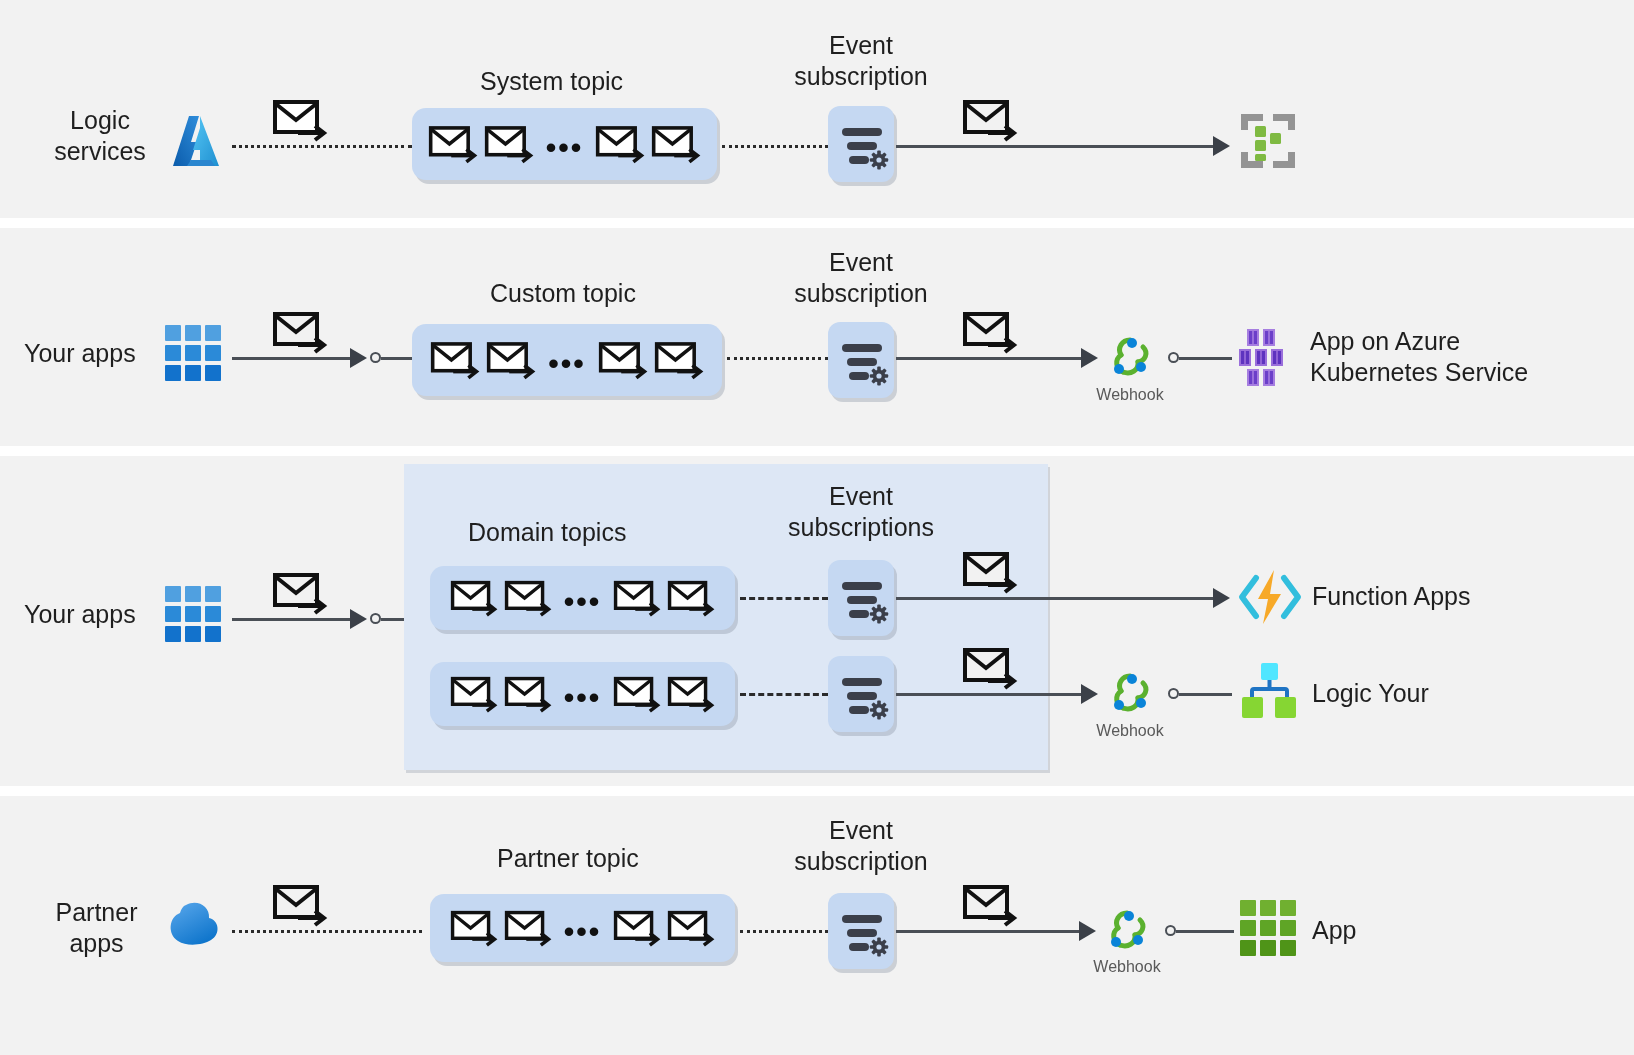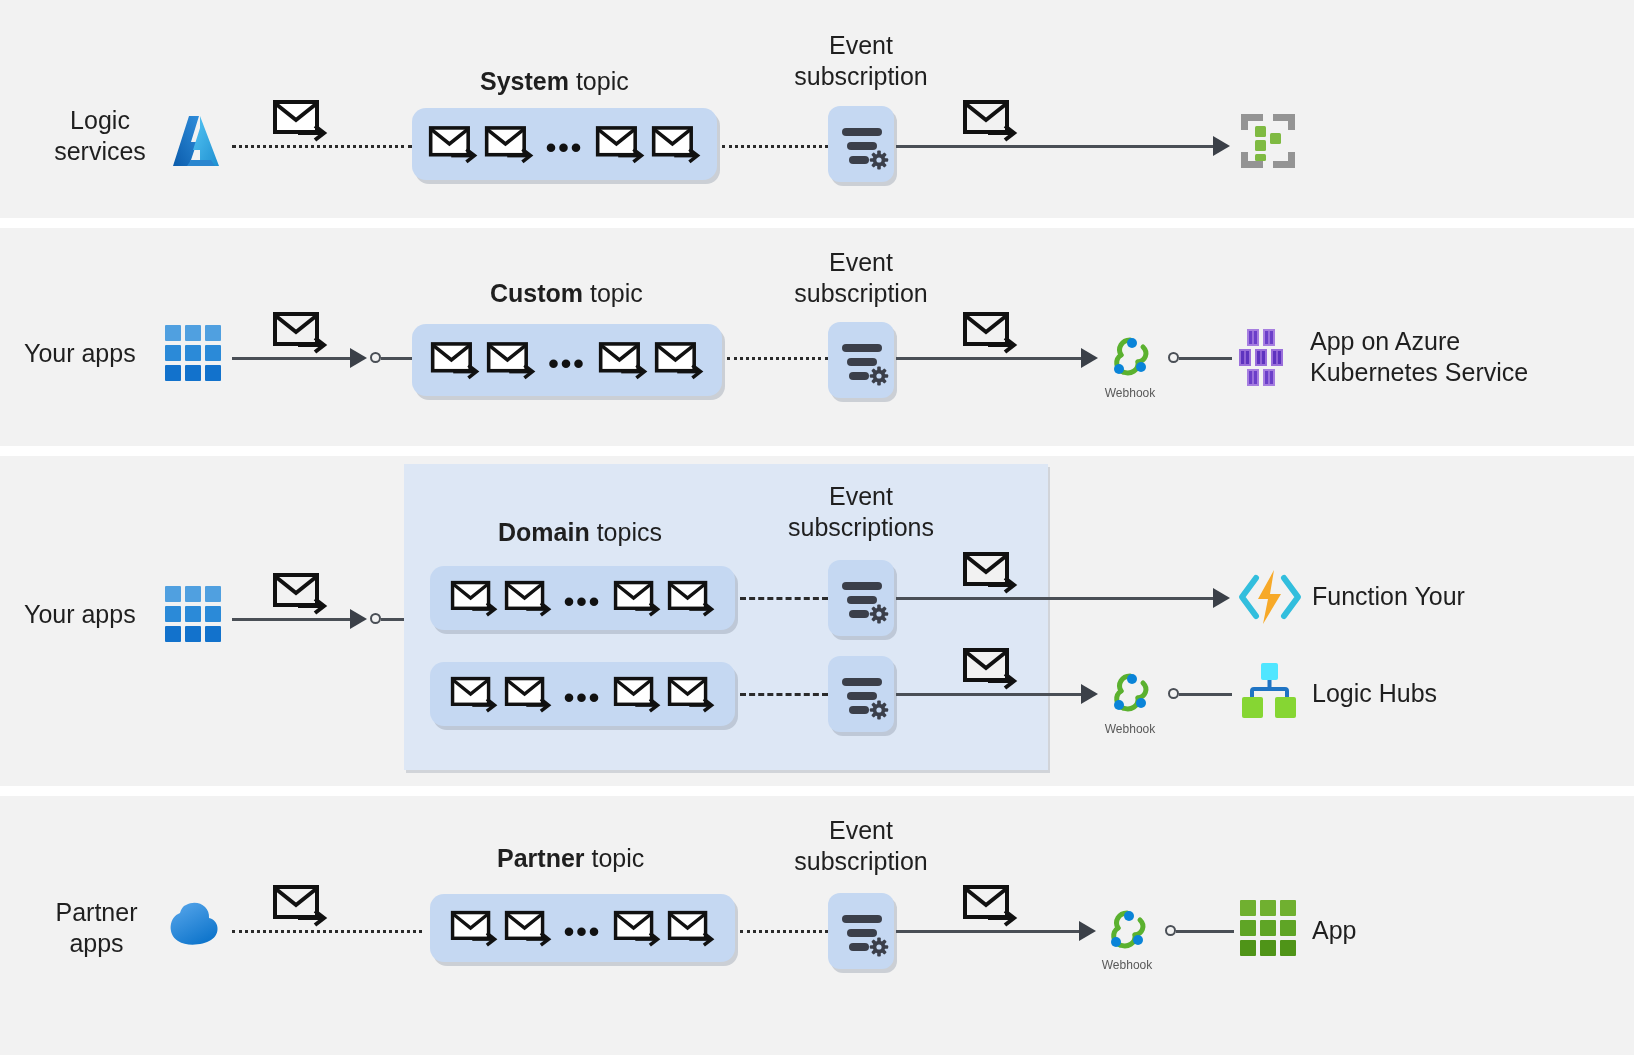--- a/index.html
+++ b/index.html
@@ -37,24 +37,24 @@
     font-weight:400;
   }
   .lbl.ctr{text-align:center;}
   .topic-title{
     position:absolute;
     font-size:25px;
     line-height:30px;
     color:#1f1f1f;
     white-space:nowrap;
   }
-  .topic-title b{font-weight:bold;}
+  .topic-title b{font-weight:normal;}
   .webhook-lbl{
     position:absolute;
-    font-size:12px;
+    font-size:16px;
     color:#595959;
     text-align:center;
     white-space:nowrap;
   }
 
   
   .dotline{
     position:absolute;height:0;
     border-top:3px dotted #2b2b2b;
   }
@@ -474,21 +474,21 @@
     <svg width="56" height="44" viewBox="0 0 56 44">
       <rect x="3" y="4" width="42" height="30" fill="#f2f2f2" stroke="#111" stroke-width="4"></rect>
       <polyline points="4,6 24,22 44,6" fill="none" stroke="#111" stroke-width="4"></polyline>
       <line x1="26" y1="35" x2="50" y2="35" stroke="#111" stroke-width="4"></line>
       <polyline points="43,28 52,35 43,42" fill="none" stroke="#111" stroke-width="4"></polyline>
     </svg>
   </div>
 
   <div class="domainwrap" style="left:404px;top:464px;width:644px;height:306px;"></div>
 
-  <div class="topic-title" style="left:498px;top:517px;">
+  <div class="topic-title" style="left:468px;top:517px;">
     <b>Domain</b><span> topics</span>
   </div>
 
   <div class="lbl ctr" style="left:761px;top:481px;width:200px;">Event
 subscriptions</div>
 
   <div class="topicbox" style="left:430px;top:566px;width:305px;height:64px;">
     <span>
         <svg width="48" height="40" viewBox="0 0 56 44">
           <rect x="3" y="4" width="42" height="30" fill="#fff" stroke="#111" stroke-width="4"></rect>
@@ -561,21 +561,21 @@
 
   <div class="node" style="left:1236px;top:566px;">
     <svg width="66" height="62" viewBox="0 0 66 62">
       <g fill="none" stroke="#32bedd" stroke-width="6" stroke-linecap="round" stroke-linejoin="round">
         <polyline points="20,12 6,31 20,50"></polyline>
         <polyline points="48,12 62,31 48,50"></polyline>
       </g>
       <path d="M38 4 L22 33 L32 33 L27 58 L45 28 L34 28 Z" fill="#f7a928"></path>
     </svg>
   </div>
-  <div class="lbl" style="left:1312px;top:581px;width:320px;">Function Your</div>
+  <div class="lbl" style="left:1312px;top:581px;width:320px;">Function Apps</div>
 
   <div class="topicbox" style="left:430px;top:662px;width:305px;height:64px;">
     <span>
         <svg width="48" height="40" viewBox="0 0 56 44">
           <rect x="3" y="4" width="42" height="30" fill="#fff" stroke="#111" stroke-width="4"></rect>
           <polyline points="4,6 24,22 44,6" fill="none" stroke="#111" stroke-width="4"></polyline>
           <line x1="26" y1="35" x2="50" y2="35" stroke="#111" stroke-width="4"></line>
           <polyline points="43,28 52,35 43,42" fill="none" stroke="#111" stroke-width="4"></polyline>
         </svg>
       </span>
@@ -663,21 +663,21 @@
     <svg width="58" height="58" viewBox="0 0 58 58">
       <rect x="21" y="0" width="17" height="17" rx="2" fill="#50e6ff"></rect>
       <g fill="none" stroke="#1f74c4" stroke-width="4">
         <path d="M29.5 17 L29.5 26"></path>
         <path d="M12 34 L12 28 Q12 26 14 26 L45 26 Q47 26 47 28 L47 34"></path>
       </g>
       <rect x="2" y="34" width="21" height="21" rx="2" fill="#86d633"></rect>
       <rect x="35" y="34" width="21" height="21" rx="2" fill="#86d633"></rect>
     </svg>
   </div>
-  <div class="lbl" style="left:1312px;top:678px;width:320px;">Logic Hubs</div>
+  <div class="lbl" style="left:1312px;top:678px;width:320px;">Logic Your</div>
 
   <div class="lbl ctr" style="left:24px;top:897px;width:145px;">Partner
 apps</div>
 
   <div class="node" style="left:161px;top:898px;">
     <svg width="74" height="58" viewBox="0 0 74 58">
       <defs>
         <linearGradient id="cld" x1="0" y1="0" x2="0.6" y2="1">
           <stop offset="0" stop-color="#5aa8ec"></stop>
             <stop offset="1" stop-color="#1076cc"></stop>

